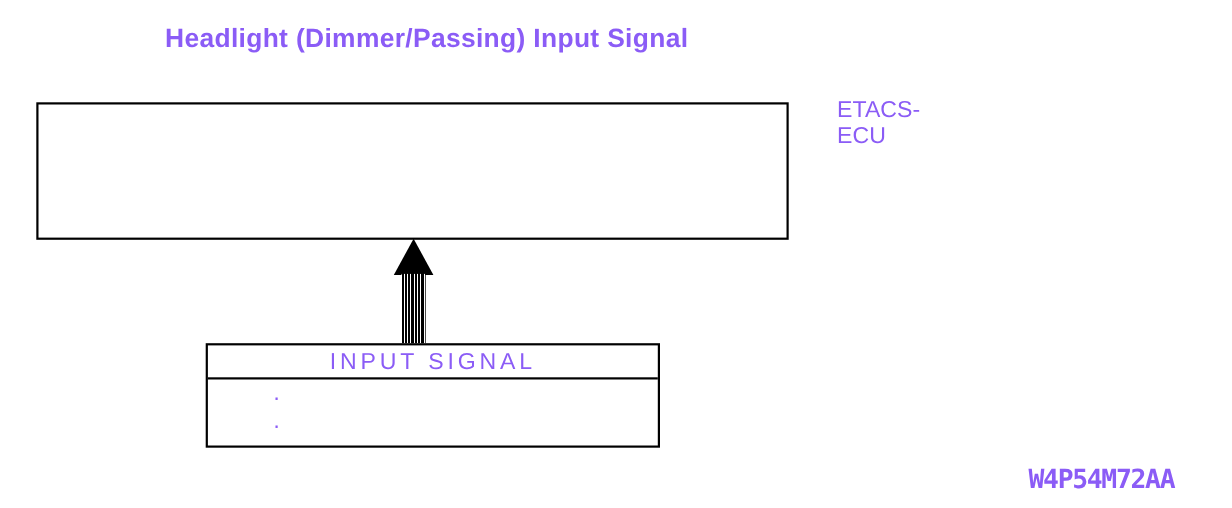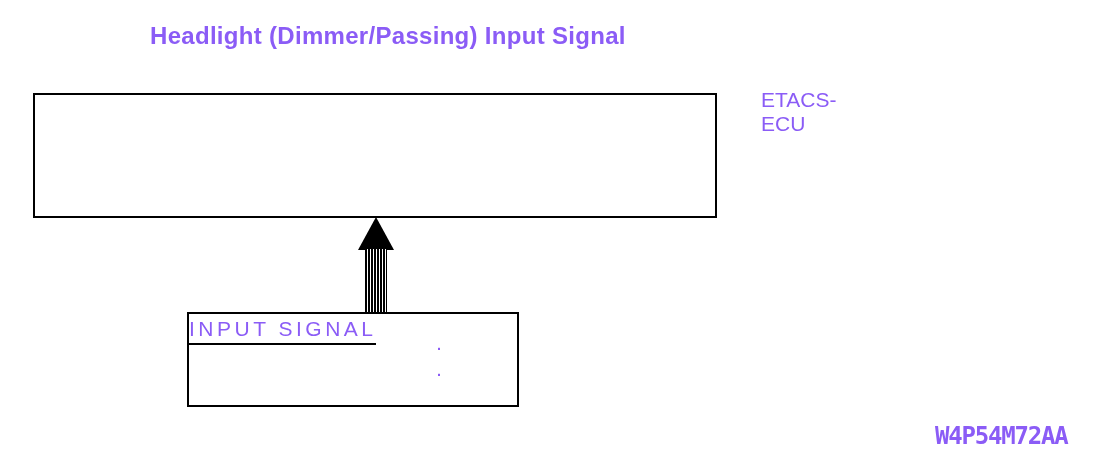--- a/index.html
+++ b/index.html
@@ -65,27 +65,27 @@
       to right,
       #000000 0px, #000000 2px,
       #ffffff 2px, #ffffff 3px
     );
   }
 
   .input-signal-box {
     position: absolute;
     left: 187px;
     top: 312px;
-    width: 332px;
+    width: 413px;
     height: 95px;
     border: 2px solid #000000;
     box-sizing: border-box;
     background: #ffffff;
     display: flex;
-    flex-direction: row;
+    flex-direction: column;
   }
 
   .input-signal-header {
     height: 29px;
     flex: 0 0 29px;
     border-bottom: 2px solid #000000;
     display: flex;
     align-items: center;
     justify-content: center;
     font-size: 21px;

